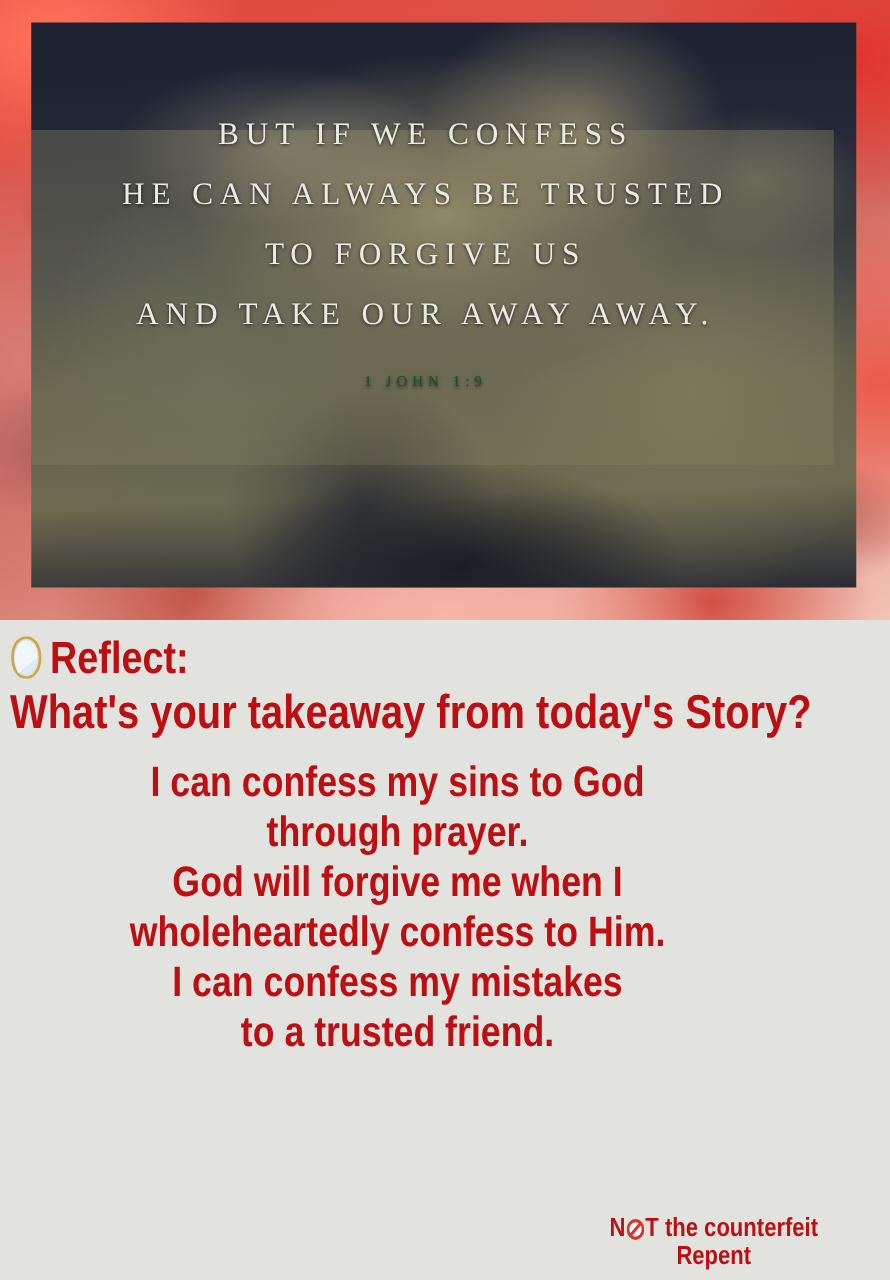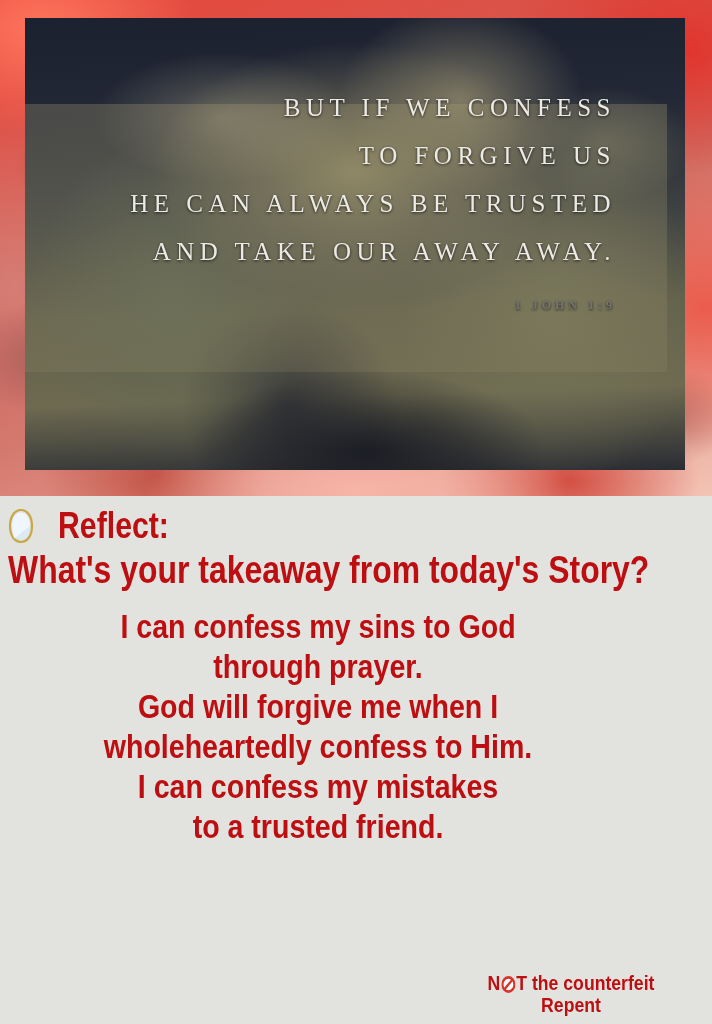--- a/index.html
+++ b/index.html
@@ -85,38 +85,39 @@
     height: 268px;
     background: linear-gradient(180deg, rgba(168,158,116,0.30), rgba(150,142,108,0.20));
     pointer-events: none;
   }
 
   .verse-stack {
     position: absolute;
     left: 25px;
     top: 84px;
     width: 591px;
-    text-align: right;
+    text-align: center;
     font-family: "Liberation Serif", serif;
     color: #eceae4;
     text-shadow: 0 1px 3px rgba(0,0,0,0.75);
+    padding-left: 20px;
   }
   .verse-line {
     font-size: 25px;
     letter-spacing: 5.5px;
     line-height: 48px;
     white-space: nowrap;
     font-weight: 400;
   }
   .verse-ref {
     margin-top: 22px;
     font-size: 12px;
     letter-spacing: 4px;
-    font-weight: 700;
-    color: #737373;
+    font-weight: 400;
+    color: #14532d;
   }
   .photo-watermark {
     position: absolute;
     left: 70px;
     top: 472px;
     font-size: 9px;
     letter-spacing: 2px;
     color: rgba(150,150,150,0.30);
     font-family: "Liberation Sans", sans-serif;
   }
@@ -139,21 +140,21 @@
     transform: scaleX(0.84);
     transform-origin: center;
   }
 
   .reflect-row {
     position: absolute;
     left: 8px;
     top: 12px;
     display: flex;
     align-items: center;
-    gap: 24px;
+    gap: 6px;
   }
   .mirror-icon {
     width: 26px;
     height: 34px;
     flex: 0 0 auto;
   }
   .reflect-label {
     font-size: 36px;
     line-height: 36px;
     transform-origin: left center;
@@ -231,22 +232,22 @@
 
 <div id="page">
 
   <div class="photo-block">
     <div class="sky-bg"></div>
     <div class="inner-photo"></div>
     <div class="verse-band"></div>
 
     <div class="verse-stack">
       <div class="verse-line">BUT IF WE CONFESS</div>
+      <div class="verse-line">HE CAN ALWAYS BE TRUSTED</div>
       <div class="verse-line">TO FORGIVE US</div>
-      <div class="verse-line">HE CAN ALWAYS BE TRUSTED</div>
       <div class="verse-line">AND TAKE OUR AWAY AWAY.</div>
       <div class="verse-ref">1 JOHN 1:9</div>
     </div>
 
     <div class="photo-watermark"></div>
   </div>
 
   <div class="panel">
 
     <div class="reflect-row">

